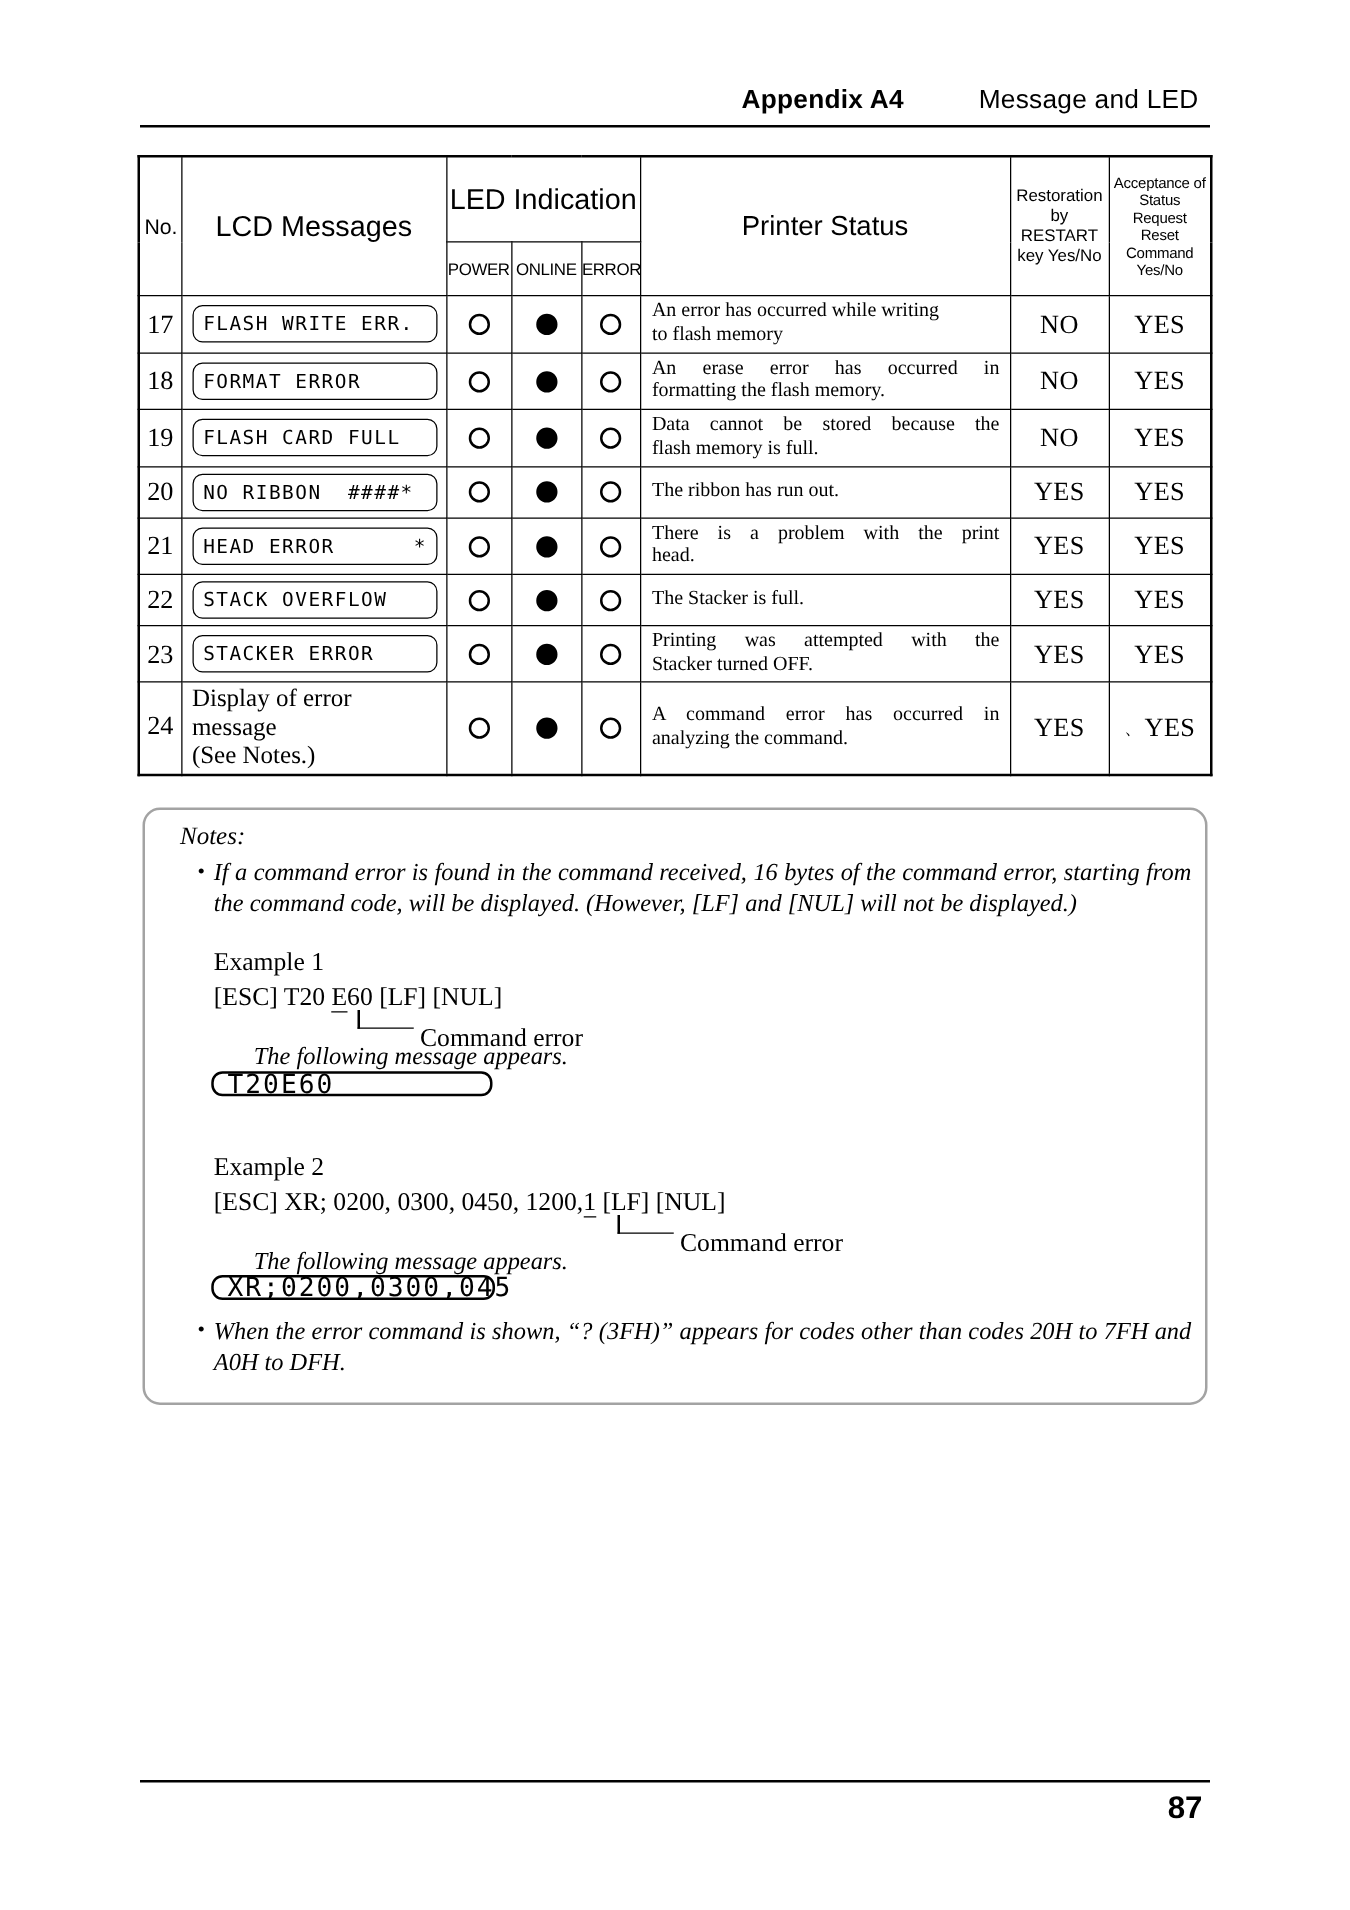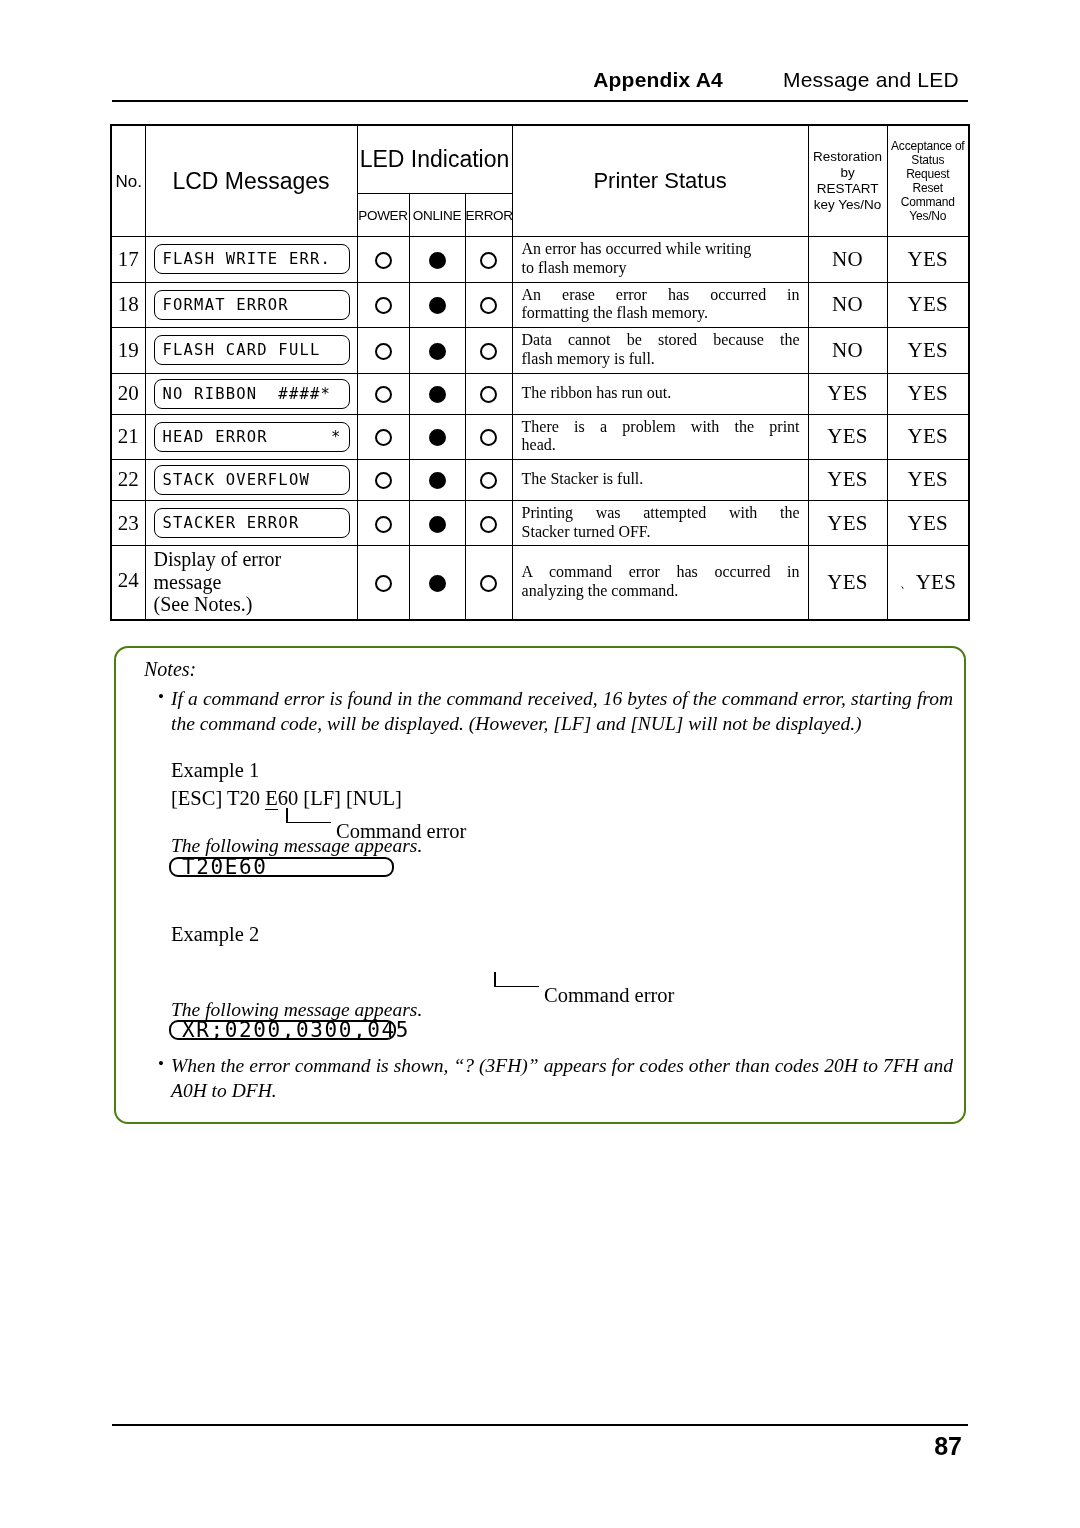--- a/index.html
+++ b/index.html
@@ -156,21 +156,21 @@
     margin-right: 2px;
   }
 
   
   #notes-panel {
     position: absolute;
     left: 114px;
     top: 646px;
     width: 852px;
     height: 478px;
-    border: 2px solid #4d7c0f;
+    border: 2px solid #a3a3a3;
     border-radius: 14px;
     box-sizing: border-box;
   }
   .notes-title {
     position: absolute;
     left: 28px;
     top: 10px;
     font-style: italic;
     font-size: 20px;
   }
@@ -195,20 +195,21 @@
   .plain-line {
     position: absolute;
     font-size: 20.5px;
     white-space: pre;
   }
   .ital-line {
     position: absolute;
     font-size: 19.5px;
     font-style: italic;
     white-space: pre;
+    margin-left: 32px;
   }
   .u-char { border-bottom: 1.5px solid #000; }
 
   
   .pointer {
     position: absolute;
   }
   .pointer .vline {
     position: absolute;
     left: 0; top: 0;
@@ -446,20 +447,21 @@
   <div class="plain-line" style="left:55px; top:139px;"><span>[ESC] T20 </span><span class="u-char">E</span><span>60 [LF] [NUL]</span></div>
   <div class="pointer" style="left:170px; top:160px;">
     <span class="vline"></span>
     <span class="hline" style="width:45px;"></span>
     <span class="plabel" style="left:50px;">Command error</span>
   </div>
   <div class="ital-line" style="left:55px; top:187px;">The following message appears.</div>
   <div class="lcd-display" style="left:53px; top:209px; width:225px;">T20E60</div>
 
   <div class="plain-line" style="left:55px; top:275px;">Example 2</div>
+  <div class="plain-line" style="left:55px; top:303px;"><span>[ESC] XR; 0200, 0300, 0450, 1200,</span><span class="u-char">1</span><span> [LF] [NUL]</span></div>
   <div class="pointer" style="left:378px; top:324px;">
     <span class="vline"></span>
     <span class="hline" style="width:45px;"></span>
     <span class="plabel" style="left:50px;">Command error</span>
   </div>
   <div class="ital-line" style="left:55px; top:351px;">The following message appears.</div>
   <div class="lcd-display" style="left:53px; top:372px; width:227px;">XR;0200,0300,045</div>
 
   <div class="note-bullet" id="note-2">
     <span class="dot">•</span>

